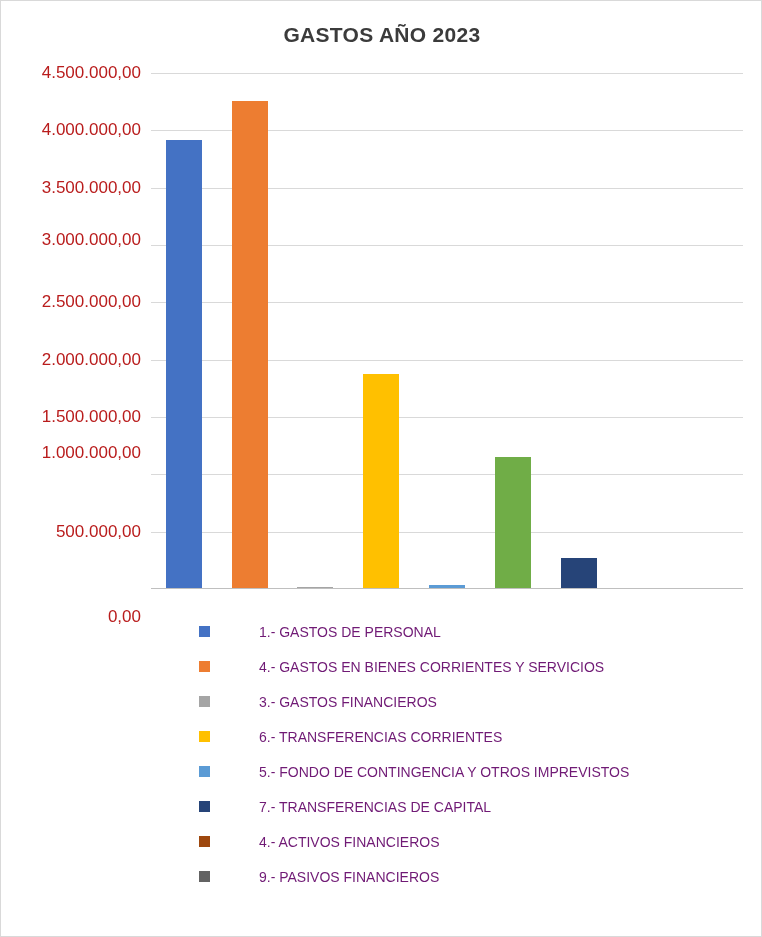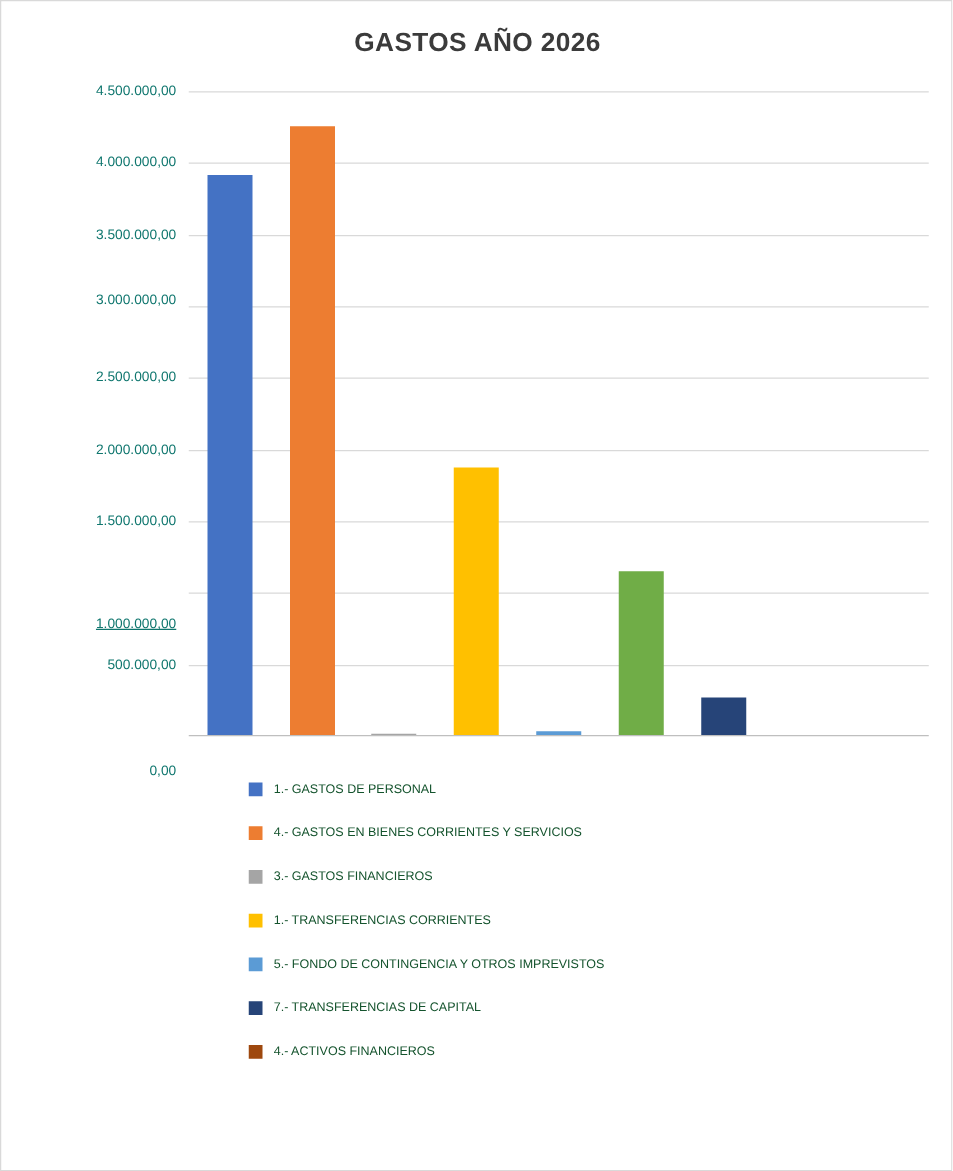--- a/index.html
+++ b/index.html
@@ -51,22 +51,22 @@
     width: 592px;
     height: 1px;
     background: #bfbfbf;
   }
   
   .ytick {
     position: absolute;
     left: 18px;
     width: 122px;
     text-align: right;
-    font-size: 11px;
-    color: #0f766e;
+    font-size: 17px;
+    color: #b91c1c;
     transform: translateY(-50%);
     white-space: nowrap;
   }
   .bar {
     position: absolute;
     bottom: 1px;
   }
   
   #legend {
     position: absolute;
@@ -79,41 +79,42 @@
     align-items: center;
     height: 35px;
   }
   .legend-swatch {
     width: 11px;
     height: 11px;
     margin-right: 9px;
     flex: 0 0 auto;
   }
   .legend-label {
-    font-size: 10px;
-    color: #14532d;
+    font-size: 14px;
+    color: #701a75;
     white-space: nowrap;
+    margin-left: 40px;
   }
 </style>
 </head>
 <body>
 
 <div id="page">
 
-  <div id="chart-title">GASTOS AÑO 2026</div>
+  <div id="chart-title">GASTOS AÑO 2023</div>
 
   <div id="ytick-labels">
       <div class="ytick" style="top: 72px;">4.500.000,00</div>
       <div class="ytick" style="top: 129.333px;">4.000.000,00</div>
       <div class="ytick" style="top: 186.667px;">3.500.000,00</div>
       <div class="ytick" style="top: 239px;">3.000.000,00</div>
       <div class="ytick" style="top: 301.333px;">2.500.000,00</div>
       <div class="ytick" style="top: 358.667px;">2.000.000,00</div>
       <div class="ytick" style="top: 416px;">1.500.000,00</div>
-      <div class="ytick" style="top: 498px; text-decoration: underline;">1.000.000,00</div>
+      <div class="ytick" style="top: 452px;">1.000.000,00</div>
       <div class="ytick" style="top: 530.667px;">500.000,00</div>
       <div class="ytick" style="top: 588px; margin-top: 28px;">0,00</div>
     </div>
 
   <div id="plot-area">
     <div id="gridlines">
         <div class="gridline" style="top: 0px;"></div>
         <div class="gridline" style="top: 57.3333px;"></div>
         <div class="gridline" style="top: 114.667px;"></div>
         <div class="gridline" style="top: 172px;"></div>
@@ -145,29 +146,33 @@
       <div class="legend-item">
         <span class="legend-swatch" style="background: rgb(237, 125, 49);"></span>
         <span class="legend-label">4.- GASTOS EN BIENES CORRIENTES Y SERVICIOS</span>
       </div>
       <div class="legend-item">
         <span class="legend-swatch" style="background: rgb(165, 165, 165);"></span>
         <span class="legend-label">3.- GASTOS FINANCIEROS</span>
       </div>
       <div class="legend-item">
         <span class="legend-swatch" style="background: rgb(255, 192, 0);"></span>
-        <span class="legend-label">1.- TRANSFERENCIAS CORRIENTES</span>
+        <span class="legend-label">6.- TRANSFERENCIAS CORRIENTES</span>
       </div>
       <div class="legend-item">
         <span class="legend-swatch" style="background: rgb(91, 155, 213);"></span>
         <span class="legend-label">5.- FONDO DE CONTINGENCIA Y OTROS IMPREVISTOS</span>
       </div>
       <div class="legend-item">
         <span class="legend-swatch" style="background: rgb(38, 68, 120);"></span>
         <span class="legend-label">7.- TRANSFERENCIAS DE CAPITAL</span>
       </div>
       <div class="legend-item">
         <span class="legend-swatch" style="background: rgb(158, 72, 14);"></span>
         <span class="legend-label">4.- ACTIVOS FINANCIEROS</span>
       </div>
+      <div class="legend-item">
+        <span class="legend-swatch" style="background: rgb(99, 99, 99);"></span>
+        <span class="legend-label">9.- PASIVOS FINANCIEROS</span>
+      </div>
     </div>
 
 </div>
 
 </body></html>

